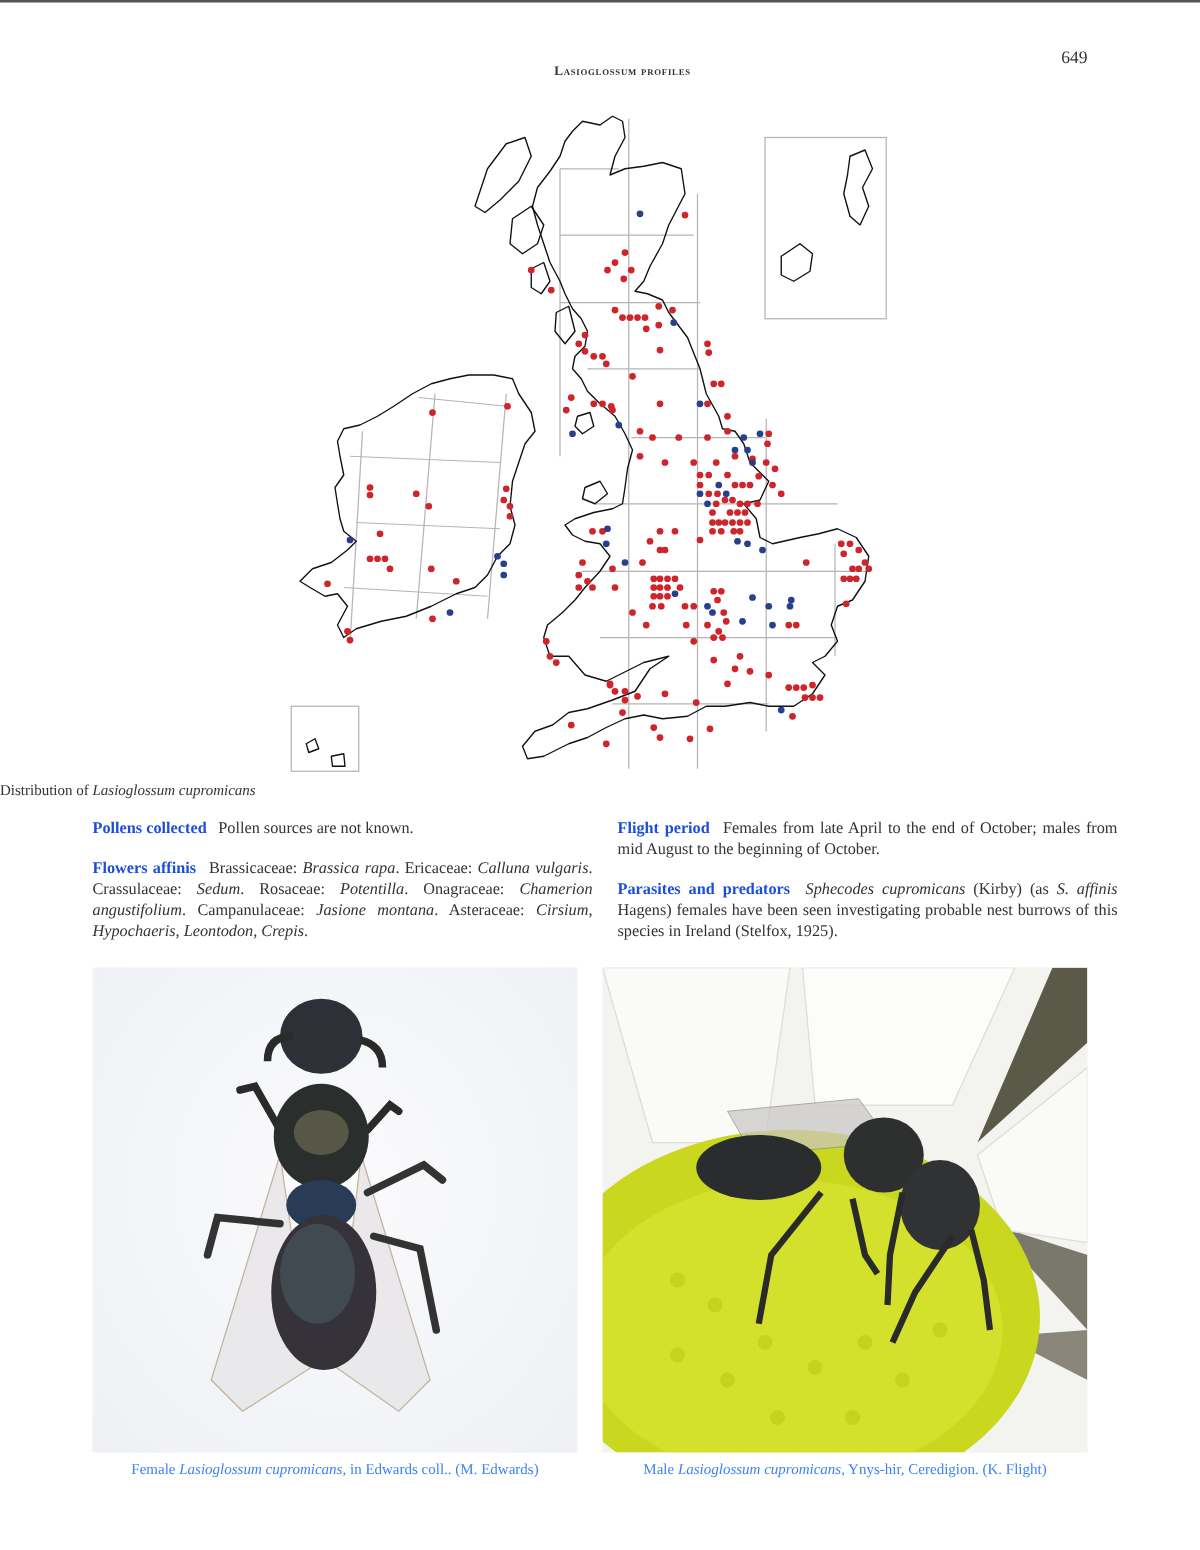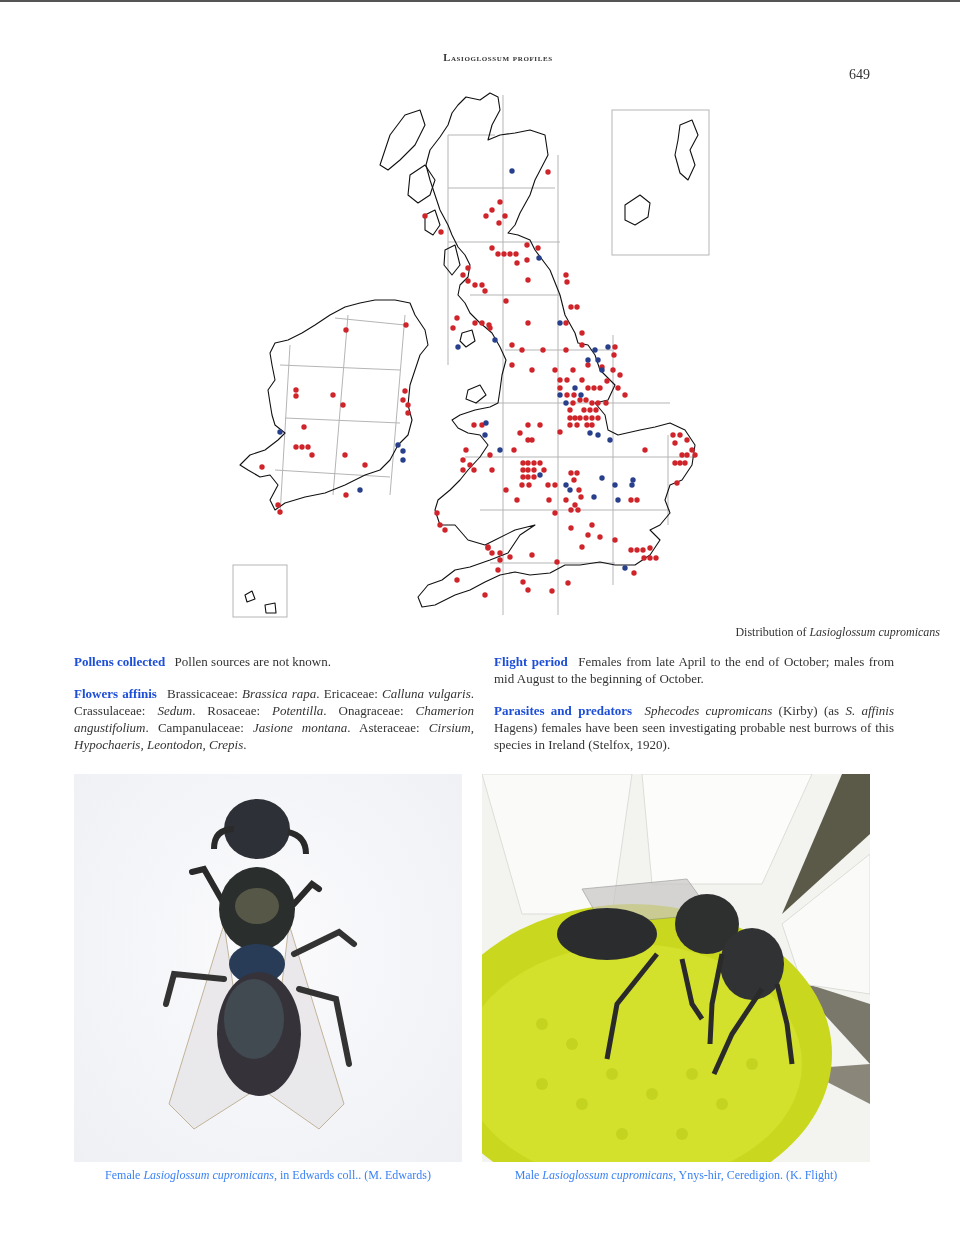--- a/index.html
+++ b/index.html
@@ -1,21 +1,21 @@
 <!DOCTYPE html>
 <html><head>
 <meta charset="utf-8">
 <style>
   html,body{margin:0;padding:0;background:#ffffff;}
   body{width:960px;height:1240px;position:relative;overflow:hidden;font-family:"Liberation Serif","DejaVu Serif",serif;color:#222;}
   .topline{position:absolute;left:0;top:0;width:960px;height:2px;background:#555;}
   .running-head{position:absolute;left:0;width:940px;top:52px;text-align:center;font-size:10.5px;letter-spacing:0.6px;font-weight:bold;font-variant:small-caps;color:#333;padding-left:28px;}
-  .page-num{position:absolute;right:90px;top:67px;font-size:14px;color:#333;}
+  .page-num{position:absolute;right:90px;top:39px;font-size:14px;color:#333;}
   .map{position:absolute;left:230px;top:85px;width:490px;height:535px;}
-  .map-caption{position:absolute;left:0;width:940px;top:625px;text-align:right;font-size:12px;color:#333;}
+  .map-caption{position:absolute;left:0;width:940px;top:625px;text-align:left;font-size:12px;color:#333;}
   .col{position:absolute;top:653px;width:400px;font-size:13px;line-height:17px;text-align:justify;color:#333;}
   .col.left{left:74px;}
   .col.right{left:494px;}
   .para{margin:0 0 15px 0;}
   .head{font-weight:bold;color:#1d4ed8;margin-right:6px;}
   .photo{position:absolute;top:774px;width:388px;height:388px;overflow:hidden;}
   .photo.left{left:74px;background:radial-gradient(ellipse at 50% 45%,#fbfbfd 0%,#eef0f4 100%);}
   .photo.right{left:482px;background:#f4f4f2;}
   .photo-caption{position:absolute;top:1168px;width:388px;text-align:center;font-size:12px;color:#3b82f6;}
   .photo-caption.left{left:74px;}
@@ -341,21 +341,21 @@
   </p>
 </div>
 
 <div class="col right">
   <p class="para">
     <span class="head">Flight period</span>
     <span>Females from late April to the end of October; males from mid August to the beginning of October.</span>
   </p>
   <p class="para">
     <span class="head">Parasites and predators</span>
-    <span><i>Sphecodes cupromicans</i><span> (Kirby) (as </span><i>S. affinis</i><span> Hagens) females have been seen investigating probable nest burrows of this species in Ireland (Stelfox, 1920).</span></span>
+    <span><i>Sphecodes cupromicans</i><span> (Kirby) (as </span><i>S. affinis</i><span> Hagens) females have been seen investigating probable nest burrows of this species in Ireland (Stelfox, 1925).</span></span>
   </p>
 </div>
 
 <div class="photo left">
   <svg width="388" height="388" viewBox="0 0 388 388" xmlns="http://www.w3.org/2000/svg">
 
     <path d="M150,150 L95,330 L120,355 L175,320 Z" fill="#e8e6e8" stroke="#b9a88a" stroke-width="1" opacity="0.85"></path>
     <path d="M215,150 L270,330 L245,355 L195,320 Z" fill="#e8e6e8" stroke="#b9a88a" stroke-width="1" opacity="0.85"></path>
 
     <path d="M150,130 L130,95 L118,98" stroke="#2a2a2a" stroke-width="6" fill="none" stroke-linecap="round"></path>

